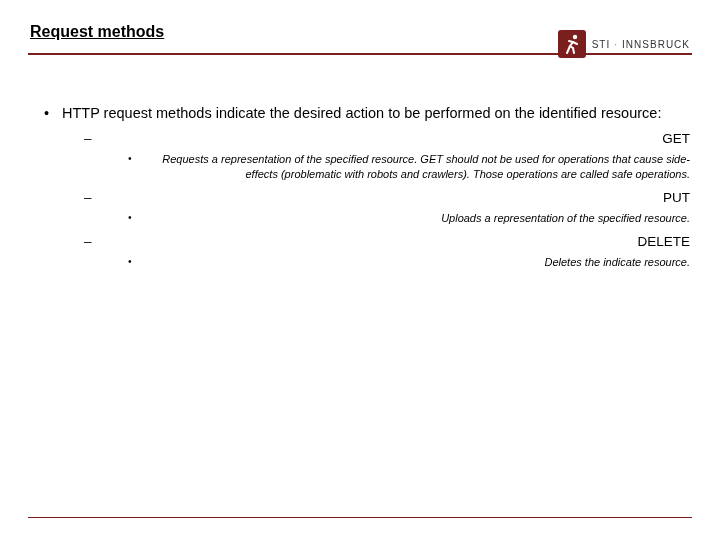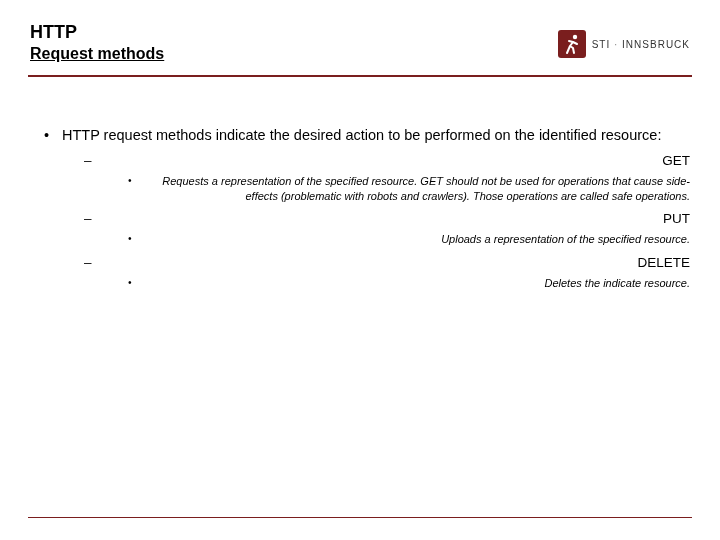--- a/index.html
+++ b/index.html
@@ -82,21 +82,20 @@
   .page-num {
     text-align: right;
     font-size: 14px;
     color: #000;
   }
 </style>
 </head>
 <body>
 
 <div class="header">
-  <div class="title-main">HTTP</div>
   <div class="title-sub">Request methods</div>
   <div class="logo-area">
     <div class="logo-box">
       <svg width="22" height="22" viewBox="0 0 22 22">
         <circle cx="14" cy="4" r="2.2" fill="#fff"></circle>
         <path d="M6 20 L9 13 L12 15 L13 20 M9 13 L12 9 L16 11 M12 9 L8 8" stroke="#fff" stroke-width="2" fill="none" stroke-linecap="round" stroke-linejoin="round"></path>
       </svg>
     </div>
     <span class="logo-text">
       <span>STI</span><span class="dot"> · </span><span>INNSBRUCK</span>

